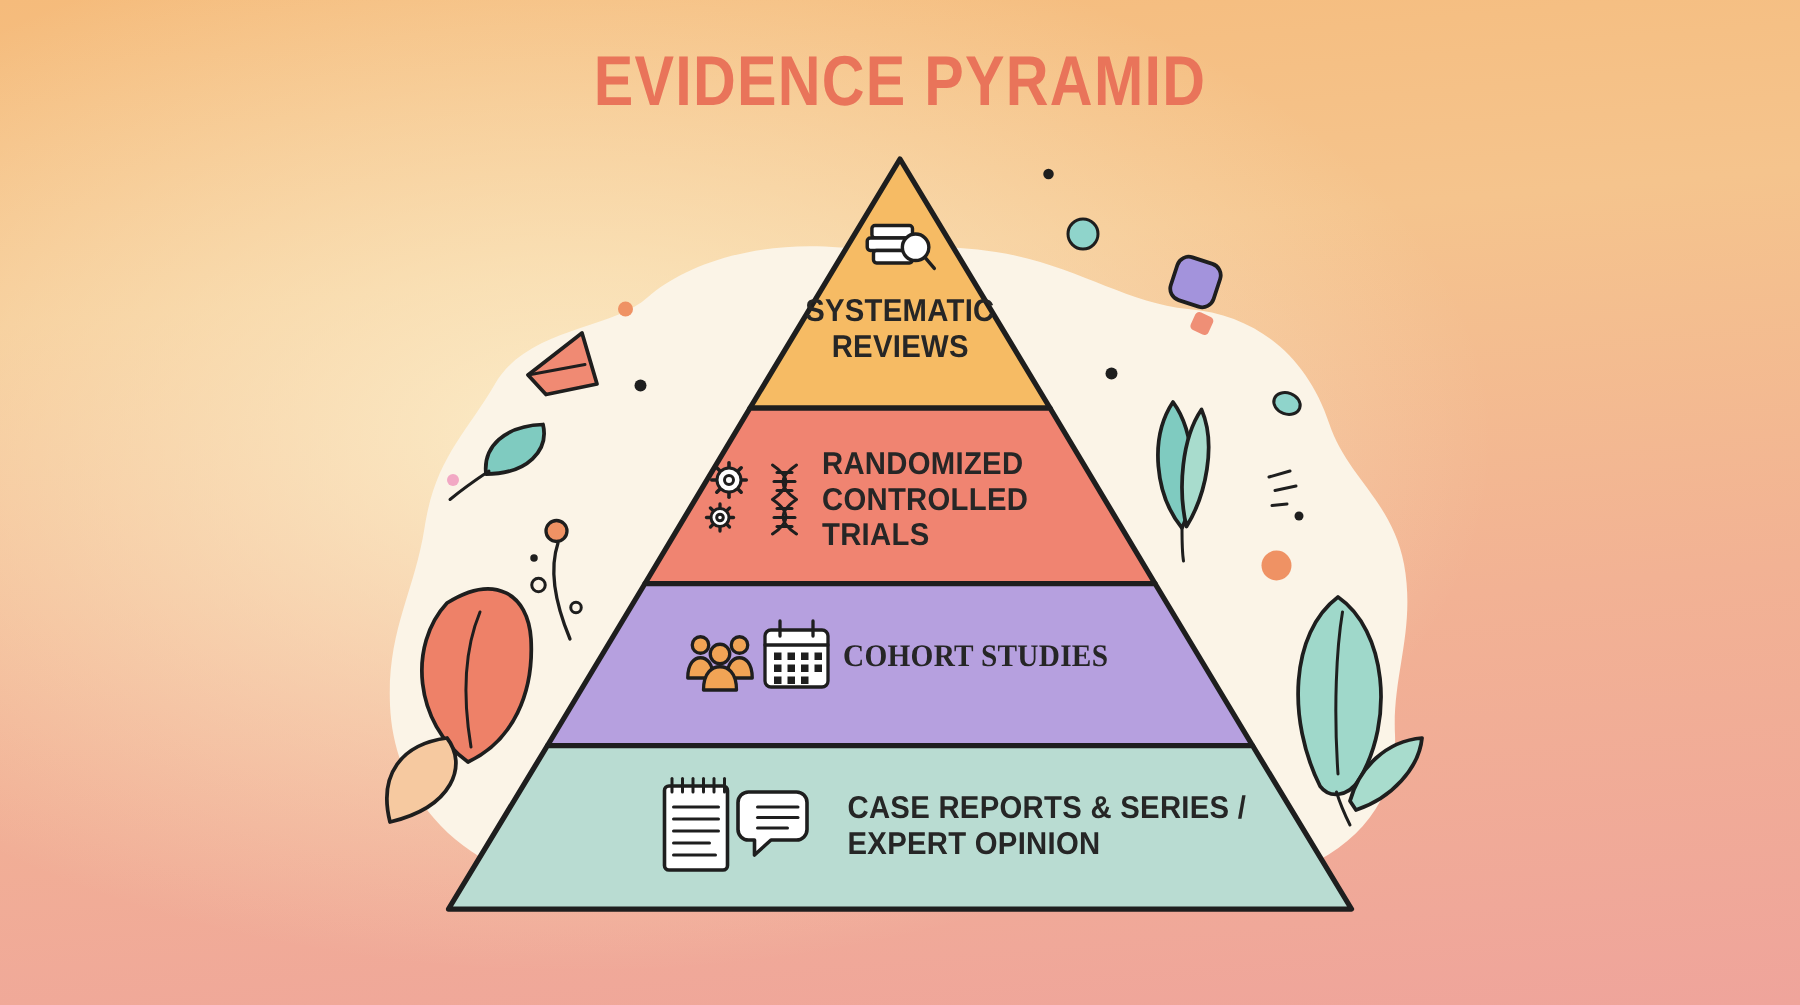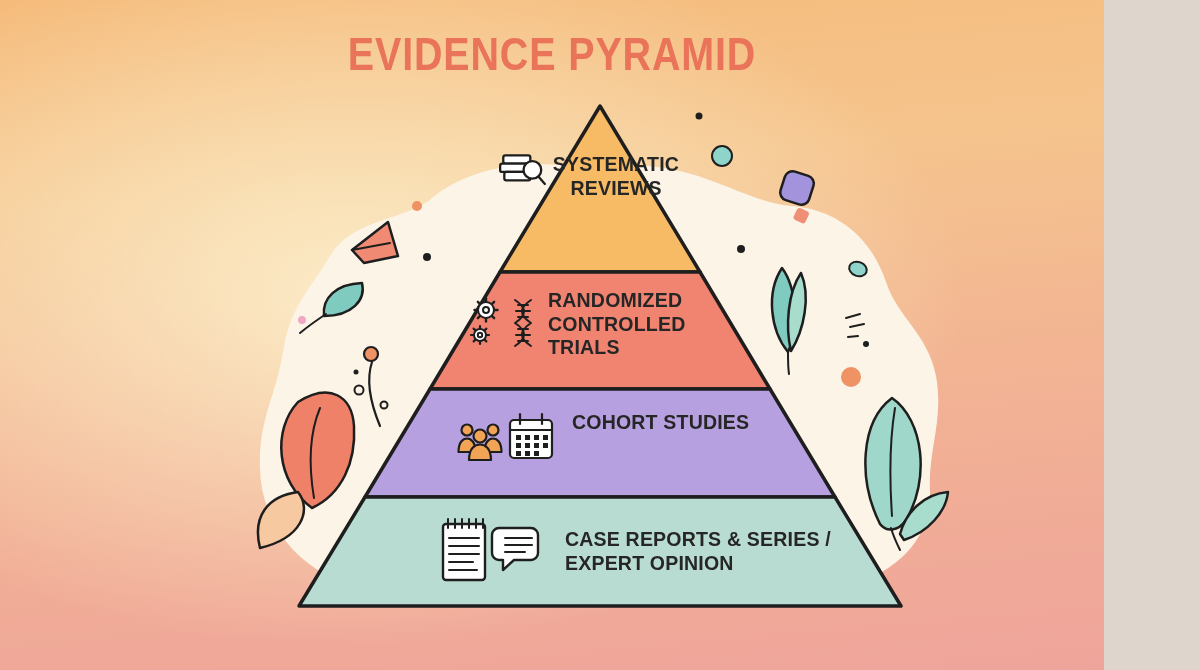--- a/index.html
+++ b/index.html
@@ -1,39 +1,39 @@
 <!DOCTYPE html>
 <html><head>
 <meta charset="utf-8">
 <style>
   html,body{margin:0;padding:0;background:#ded5cc;}
   .canvas{
-    position:relative;width:1104px;height:670px;overflow:hidden;
+    position:relative;width:1200px;height:670px;overflow:hidden;
     font-family:"Liberation Sans","DejaVu Sans",sans-serif;
     background:
       radial-gradient(900px 520px at 32% 44%, rgba(252,241,205,.9), rgba(252,241,205,0) 68%),
       linear-gradient(175deg,#f5bb7b 0%,#f5c48d 28%,#f2b294 62%,#efa49b 100%);
   }
   svg.scene{position:absolute;left:0;top:0;}
   .ln{stroke:#1e1e1e;stroke-linejoin:round;stroke-linecap:round;}
   .py{stroke:#1e1e1e;stroke-width:3.5;stroke-linejoin:round;}
   .title{
     position:absolute;top:26px;left:0;width:100%;text-align:center;
     font-size:47px;font-weight:700;letter-spacing:1px;color:#e9745a;
     transform:scaleX(.84);
   }
   .lvl{position:absolute;display:flex;color:#262626;font-weight:700;}
   .lines{display:flex;flex-direction:column;}
   .line{font-size:21px;line-height:1.12;letter-spacing:.2px;white-space:nowrap;
         transform:scaleX(.93);transform-origin:left center;}
-  .lvl1{left:496px;top:146px;width:208px;align-items:center;}
+  .lvl1{left:496px;top:146px;width:208px;flex-direction:column;align-items:center;}
   .lvl1 .line{transform-origin:center center;}
   .lvl1 .lines{margin-top:6px;align-items:center;}
-  .lvl2{left:468px;top:288px;align-items:center;gap:12px;}
-  .lvl3{left:456px;top:410px;align-items:flex-start;gap:14px;}
+  .lvl2{left:468px;top:298px;align-items:center;gap:12px;}
+  .lvl3{left:456px;top:410px;align-items:center;gap:4px;font-family:Liberation Serif, serif;}
   .lvl4{left:435px;top:512px;align-items:center;gap:16px;}
 </style>
 </head>
 <body>
 
 <div class="canvas">
 
   <svg class="scene" width="1200" height="670" viewBox="0 0 1200 670">
 
     <path d="M 560 165 C 500 160, 455 178, 432 198 C 408 220, 352 218, 330 256

